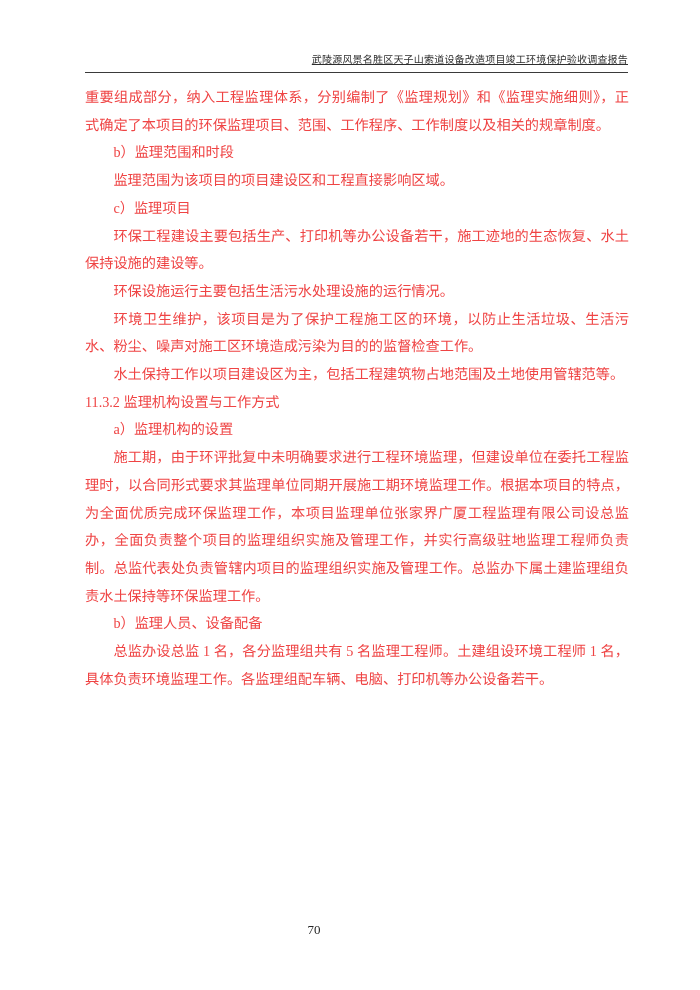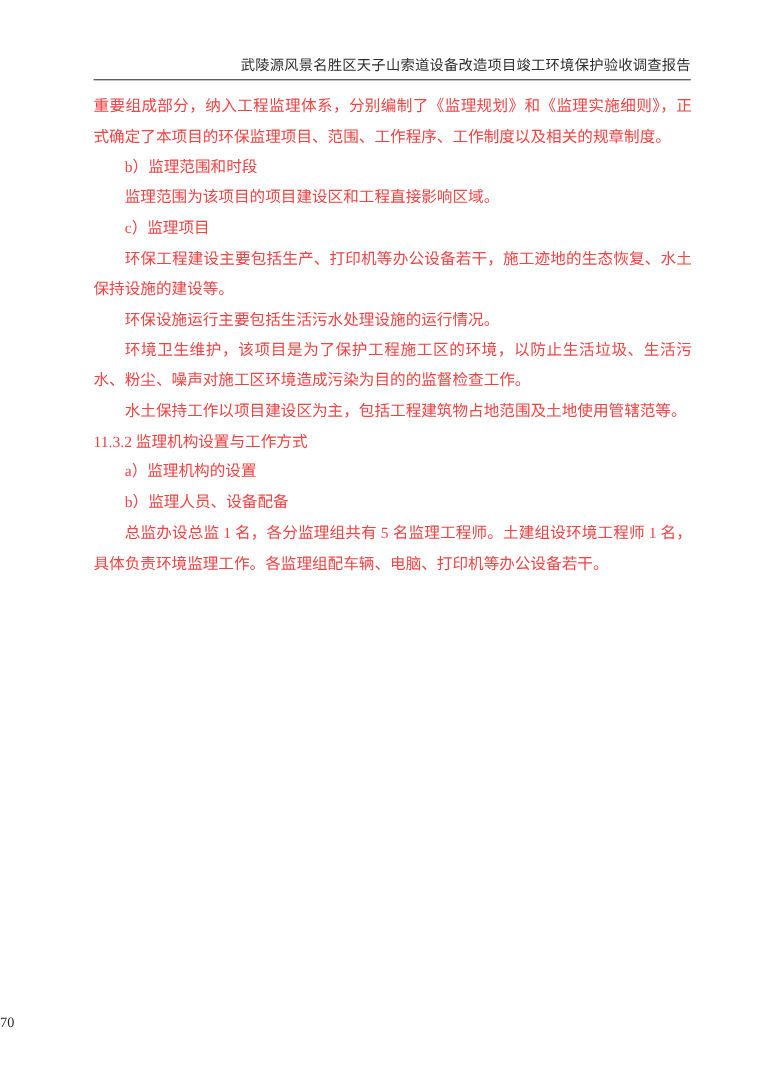--- a/index.html
+++ b/index.html
@@ -15,26 +15,27 @@
     overflow: hidden;
     font-family: "Liberation Serif", "DejaVu Serif", serif;
     color: #272727;
   }
   .page-header {
     position: absolute;
     left: 85px;
     top: 52px;
     width: 543px;
     text-align: right;
-    font-size: 13px;
+    font-size: 10px;
     line-height: 16px;
     color: #2e2e2e;
     letter-spacing: 0.2px;
     padding-bottom: 4px;
     border-bottom: 1.6px solid #3a3a3a;
+    text-decoration: underline;
   }
   .document-body {
     position: absolute;
     left: 85px;
     top: 84px;
     width: 544px;
     font-size: 14.2px;
     line-height: 27.7px;
     text-align: justify;
     text-justify: inter-ideograph;
@@ -51,20 +52,21 @@
     text-indent: 0;
   }
   .heading {
     text-indent: 0;
   }
   .page-footer {
     position: absolute;
     left: 0;
     top: 922px;
     width: 628px;
+    text-align: center;
     font-size: 13px;
     color: #262626;
   }
 </style>
 </head>
 <body>
 
 <div class="page">
 
   <div class="page-header">
@@ -75,20 +77,21 @@
       <p class="cont">重要组成部分，纳入工程监理体系，分别编制了《监理规划》和《监理实施细则》，正式确定了本项目的环保监理项目、范围、工作程序、工作制度以及相关的规章制度。</p>
       <p class="para">b）监理范围和时段</p>
       <p class="para">监理范围为该项目的项目建设区和工程直接影响区域。</p>
       <p class="para">c）监理项目</p>
       <p class="para">环保工程建设主要包括生产、打印机等办公设备若干，施工迹地的生态恢复、水土保持设施的建设等。</p>
       <p class="para">环保设施运行主要包括生活污水处理设施的运行情况。</p>
       <p class="para">环境卫生维护，该项目是为了保护工程施工区的环境，以防止生活垃圾、生活污水、粉尘、噪声对施工区环境造成污染为目的的监督检查工作。</p>
       <p class="para">水土保持工作以项目建设区为主，包括工程建筑物占地范围及土地使用管辖范等。</p>
       <p class="heading">11.3.2 监理机构设置与工作方式</p>
       <p class="para">a）监理机构的设置</p>
+      <p class="para">施工期，由于环评批复中未明确要求进行工程环境监理，但建设单位在委托工程监理时，以合同形式要求其监理单位同期开展施工期环境监理工作。根据本项目的特点，为全面优质完成环保监理工作，本项目监理单位张家界广厦工程监理有限公司设总监办，全面负责整个项目的监理组织实施及管理工作，并实行高级驻地监理工程师负责制。总监代表处负责管辖内项目的监理组织实施及管理工作。总监办下属土建监理组负责水土保持等环保监理工作。</p>
       <p class="para">b）监理人员、设备配备</p>
       <p class="para">总监办设总监 1 名，各分监理组共有 5 名监理工程师。土建组设环境工程师 1 名，具体负责环境监理工作。各监理组配车辆、电脑、打印机等办公设备若干。</p>
     </div>
 
   <div class="page-footer">
     <span>70</span>
   </div>
 
 </div>
 

